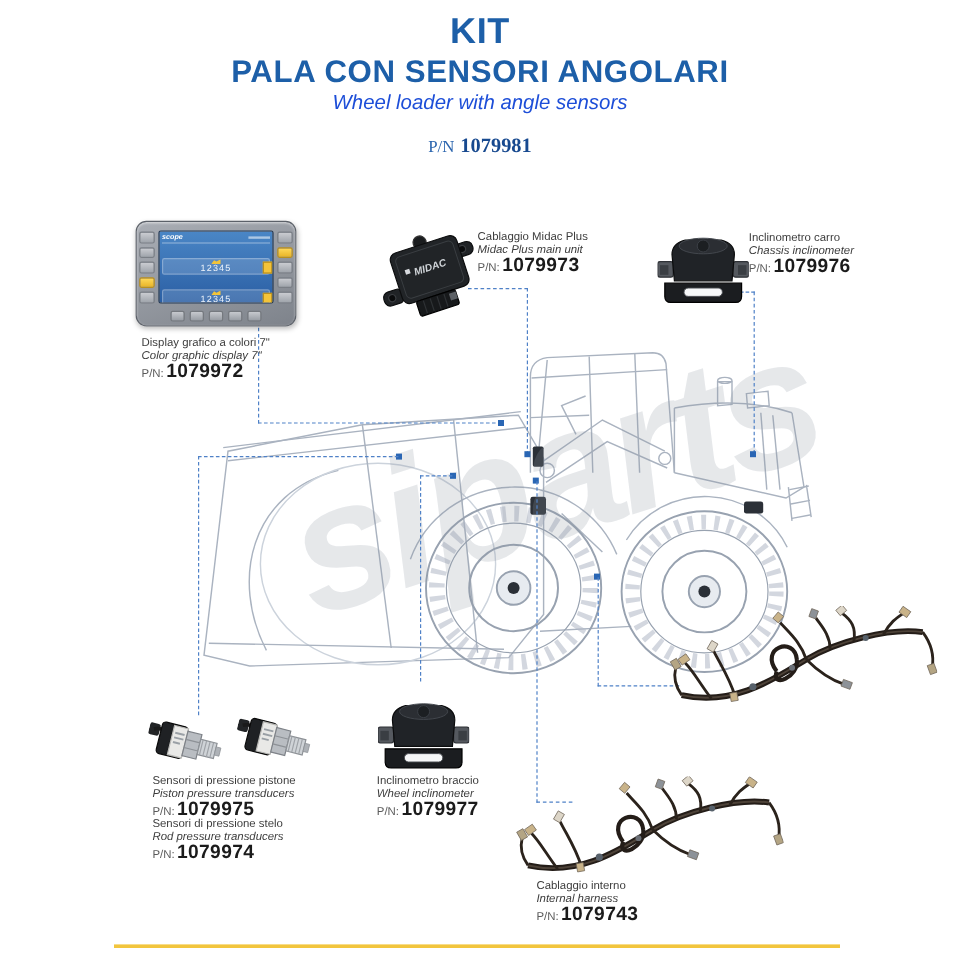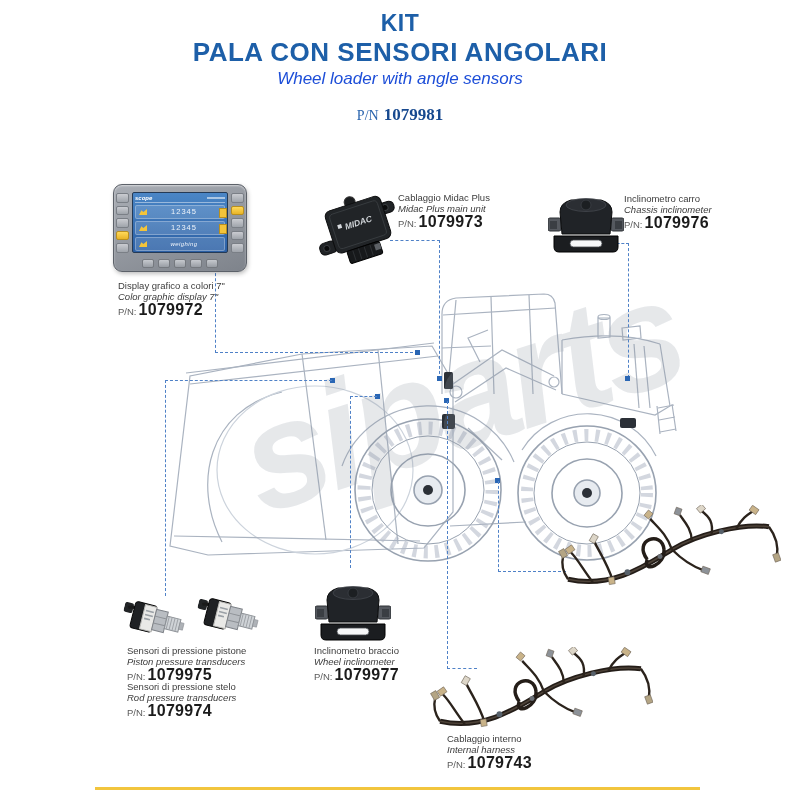--- a/index.html
+++ b/index.html
@@ -2,21 +2,21 @@
 <html><head>
 <meta charset="utf-8">
 <style>
   html,body { margin:0; padding:0; background:#ffffff; }
   .page {
     position:relative; width:800px; height:800px; background:#ffffff;
     font-family:"Liberation Sans", sans-serif; overflow:hidden;
   }
   
   .hdr { position:absolute; top:10px; left:0; width:800px; text-align:center; z-index:6; }
-  .hdr-kit   { font-size:23px; font-weight:bold; color:#1d5fa8; letter-spacing:.5px; }
+  .hdr-kit   { font-size:30px; font-weight:bold; color:#1d5fa8; letter-spacing:.5px; }
   .hdr-title { font-size:26px; font-weight:bold; color:#1d5fa8; letter-spacing:.5px; }
   .hdr-sub   { font-size:17px; font-style:italic; color:#1d4ed8; margin-top:1px; }
   .hdr-pn    { margin-top:16px; font-size:14px; color:#2a64ae;font-family:Liberation Serif, serif; }
   .hdr-pn b  { font-size:17px; color:#17498f; margin-left:5px; }
   
   .wm {
     position:absolute; left:110px; top:310px; width:700px; text-align:center;
     font-size:150px; font-weight:bold; font-style:italic; letter-spacing:-6px;
     color:#8f98a4; opacity:.22; transform:rotate(-18deg); z-index:2;
     pointer-events:none; user-select:none;
@@ -38,23 +38,23 @@
   }
   .disp-screen {
     position:absolute; left:18px; top:7px; right:18px; bottom:18px;
     background:linear-gradient(180deg,#4a86c6,#2b5fa4);
     border:1px solid #243a56; border-radius:2px; padding:1px 2px; overflow:hidden;
   }
   .scr-hdr { height:8px; display:flex; justify-content:space-between; align-items:center;
              border-bottom:1px solid rgba(255,255,255,.45); }
   .scr-logo { font-size:6px; font-weight:bold; font-style:italic; color:#ffffff; line-height:6px; }
   .scr-hdr-bar { width:18px; height:2px; background:rgba(255,255,255,.55); }
-  .scr-row { height:12px; margin-top:2px; background:rgba(255,255,255,.15);
+  .scr-row { height:12px; margin-top:12px; background:rgba(255,255,255,.15);
              border:1px solid rgba(255,255,255,.28); border-radius:2px;
-             display:flex; align-items:center; padding:0 3px; position:relative; }
+             display:flex; align-items:center; padding:0 3px; position:relative;flex-direction:column; }
   .scr-ico { width:8px; height:6px; background:#f3c43a;
              clip-path:polygon(0 100%, 30% 20%, 55% 48%, 100% 0, 100% 100%); }
   .scr-val { flex:1; text-align:center; font-size:7.5px; color:#eef4fb; letter-spacing:1px; line-height:8px; }
   .scr-row.small .scr-val { font-size:6px; letter-spacing:.4px; font-style:italic; }
   .scr-tab { position:absolute; right:-3px; top:2px; width:6px; height:8px;
              background:#f3c43a; border:1px solid #b98f1e; }
   .btn-col { position:absolute; top:8px; width:13px; height:60px; display:flex;
              flex-direction:column; gap:3px; }
   .btn-col.left  { left:2px; }  .btn-col.right { right:2px; }
   .btn-col span { flex:1; background:linear-gradient(#caccd1,#9fa4ab);

